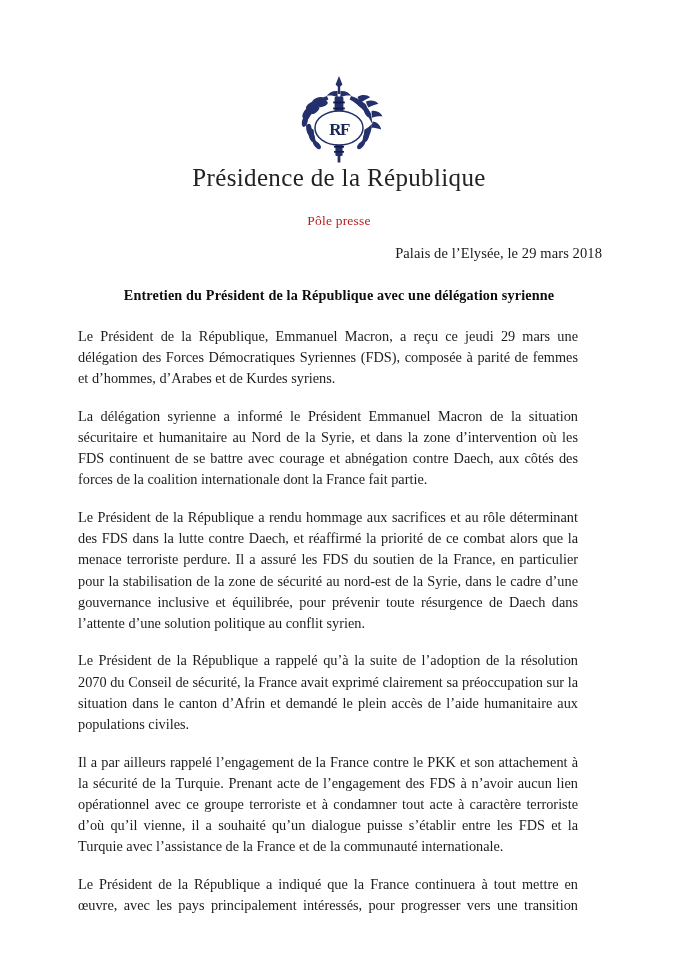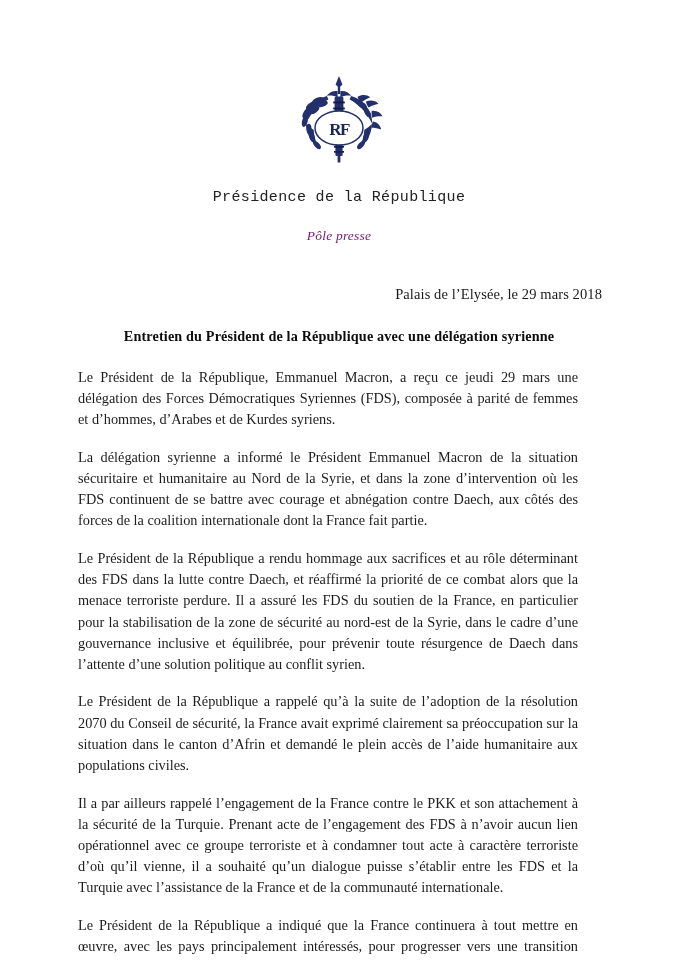--- a/index.html
+++ b/index.html
@@ -32,40 +32,39 @@
   }
 
   .emblem {
     width: 92px;
     height: 90px;
     margin: 0 auto;
     display: block;
   }
 
   .org-name {
-    margin-top: 26px;
-    font-family: Liberation Mono, monospace;
-    font-size: 15px;
+    margin-top: 0;
+    font-family: Liberation Serif, serif;
+    font-size: 25px;
     letter-spacing: 0.35px;
     color: #222222;
     line-height: 1.1;
   }
 
   .dept-name {
     margin-top: 21px;
     font-family: "Liberation Serif", "DejaVu Serif", serif;
     font-size: 13.5px;
-    font-style: italic;
-    color: #701a75;
+    color: #b91c1c;
     letter-spacing: 0.2px;
   }
 
   
   .dateline {
-    margin: 42px 76px 0 0;
+    margin: 16px 76px 0 0;
     text-align: right;
     font-size: 14.5px;
     color: #1a1a1a;
     letter-spacing: 0.1px;
   }
 
   
   .doc-title {
     margin: 24px 0 0 0;
     text-align: center;

